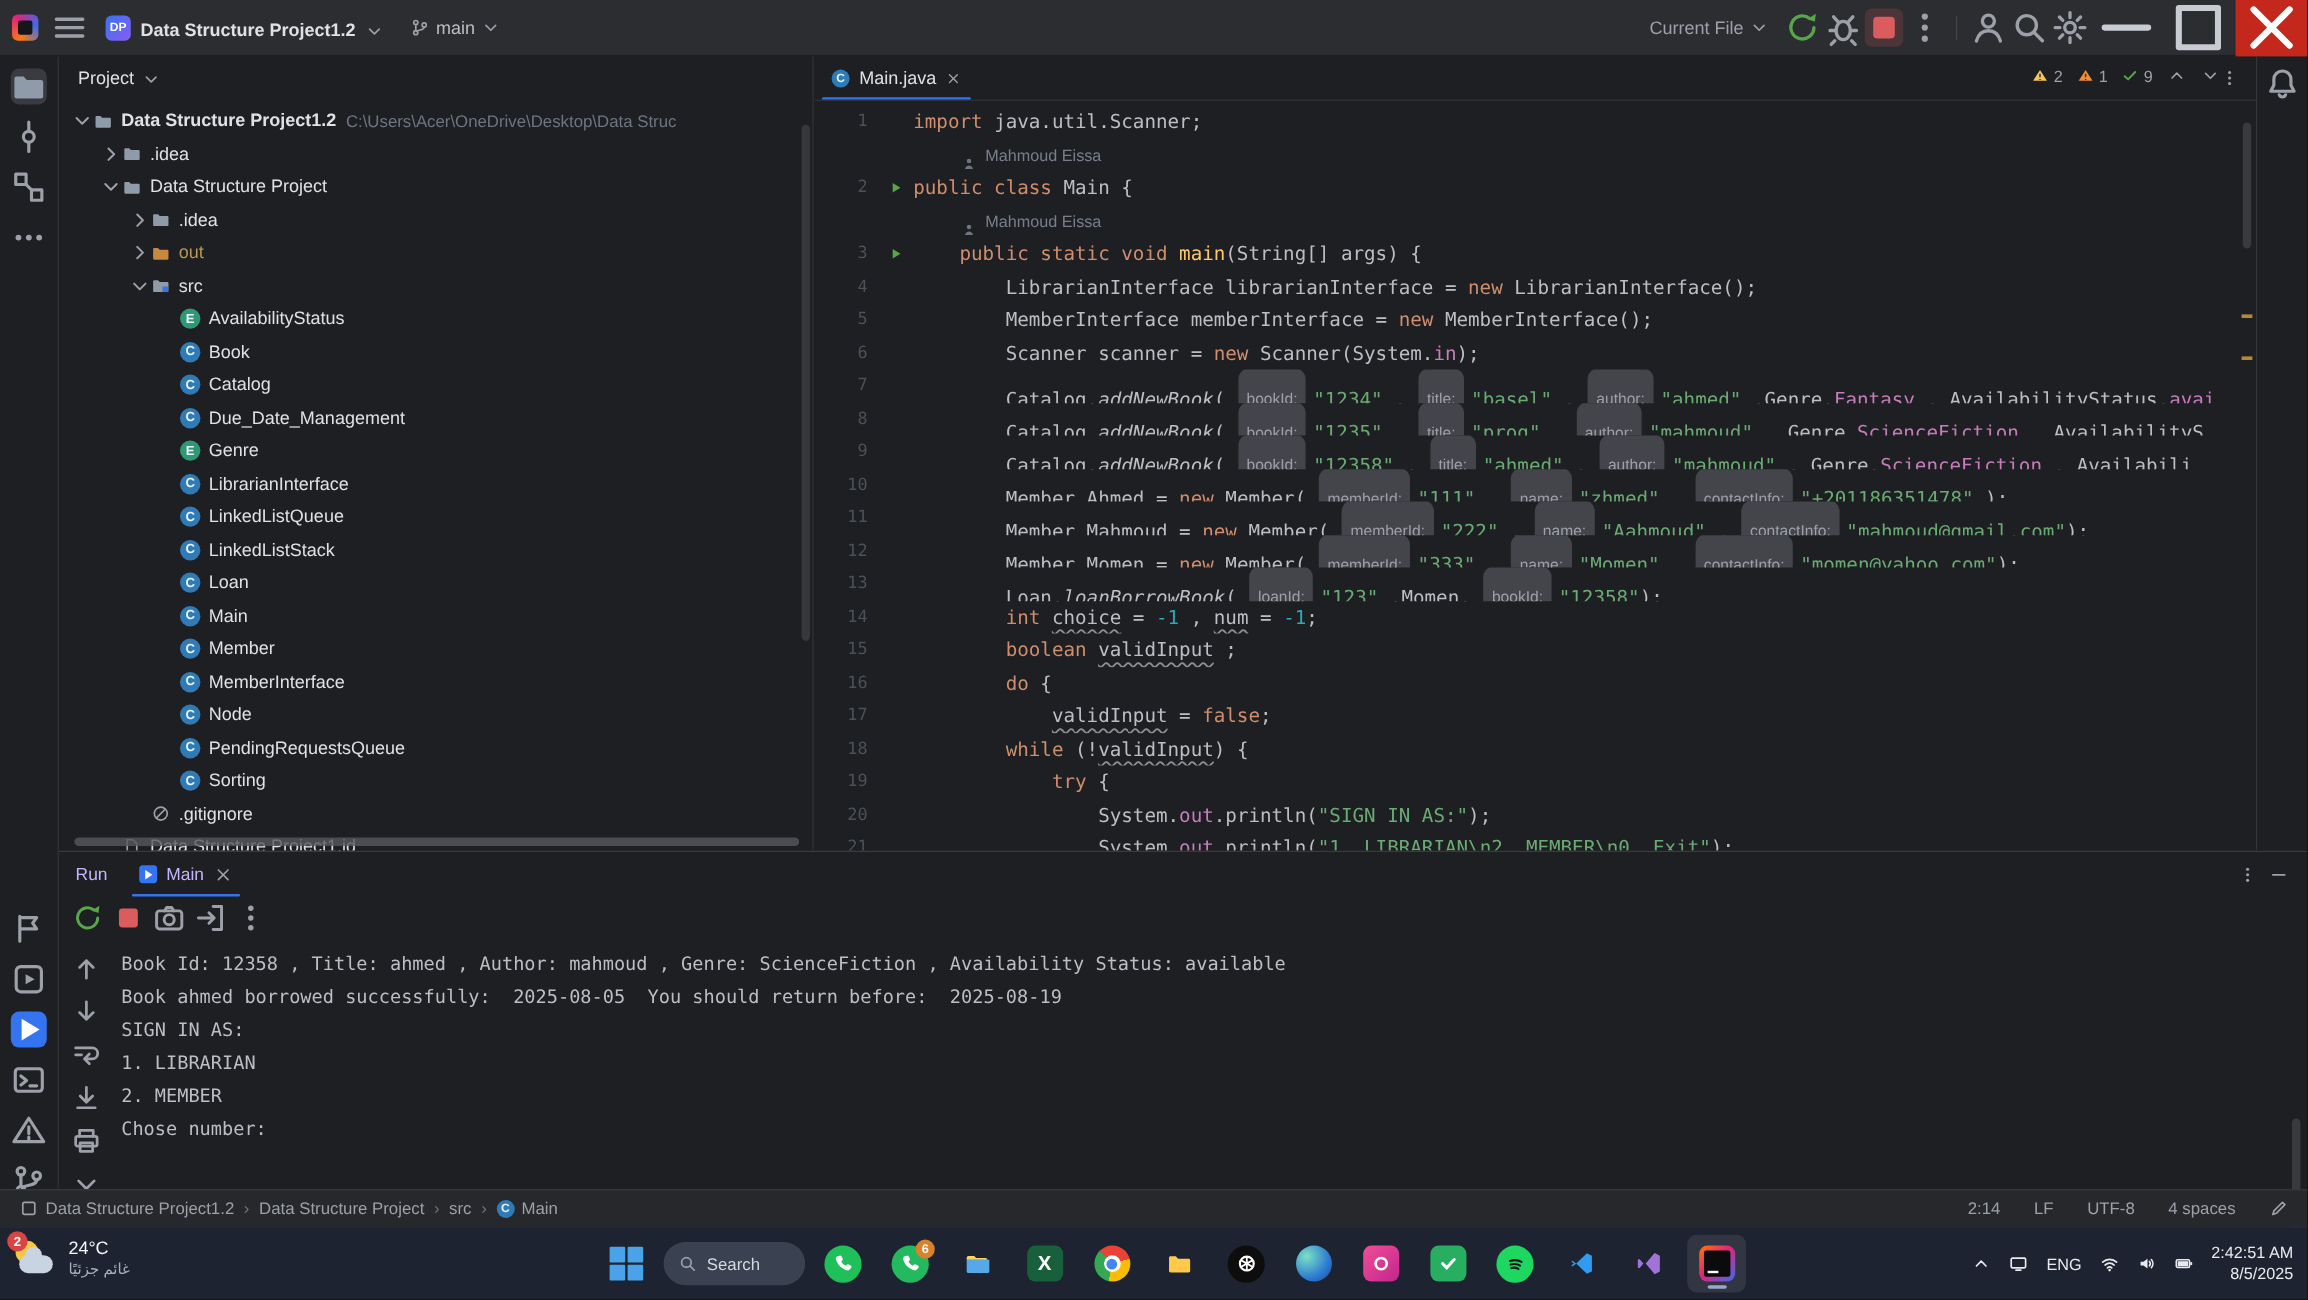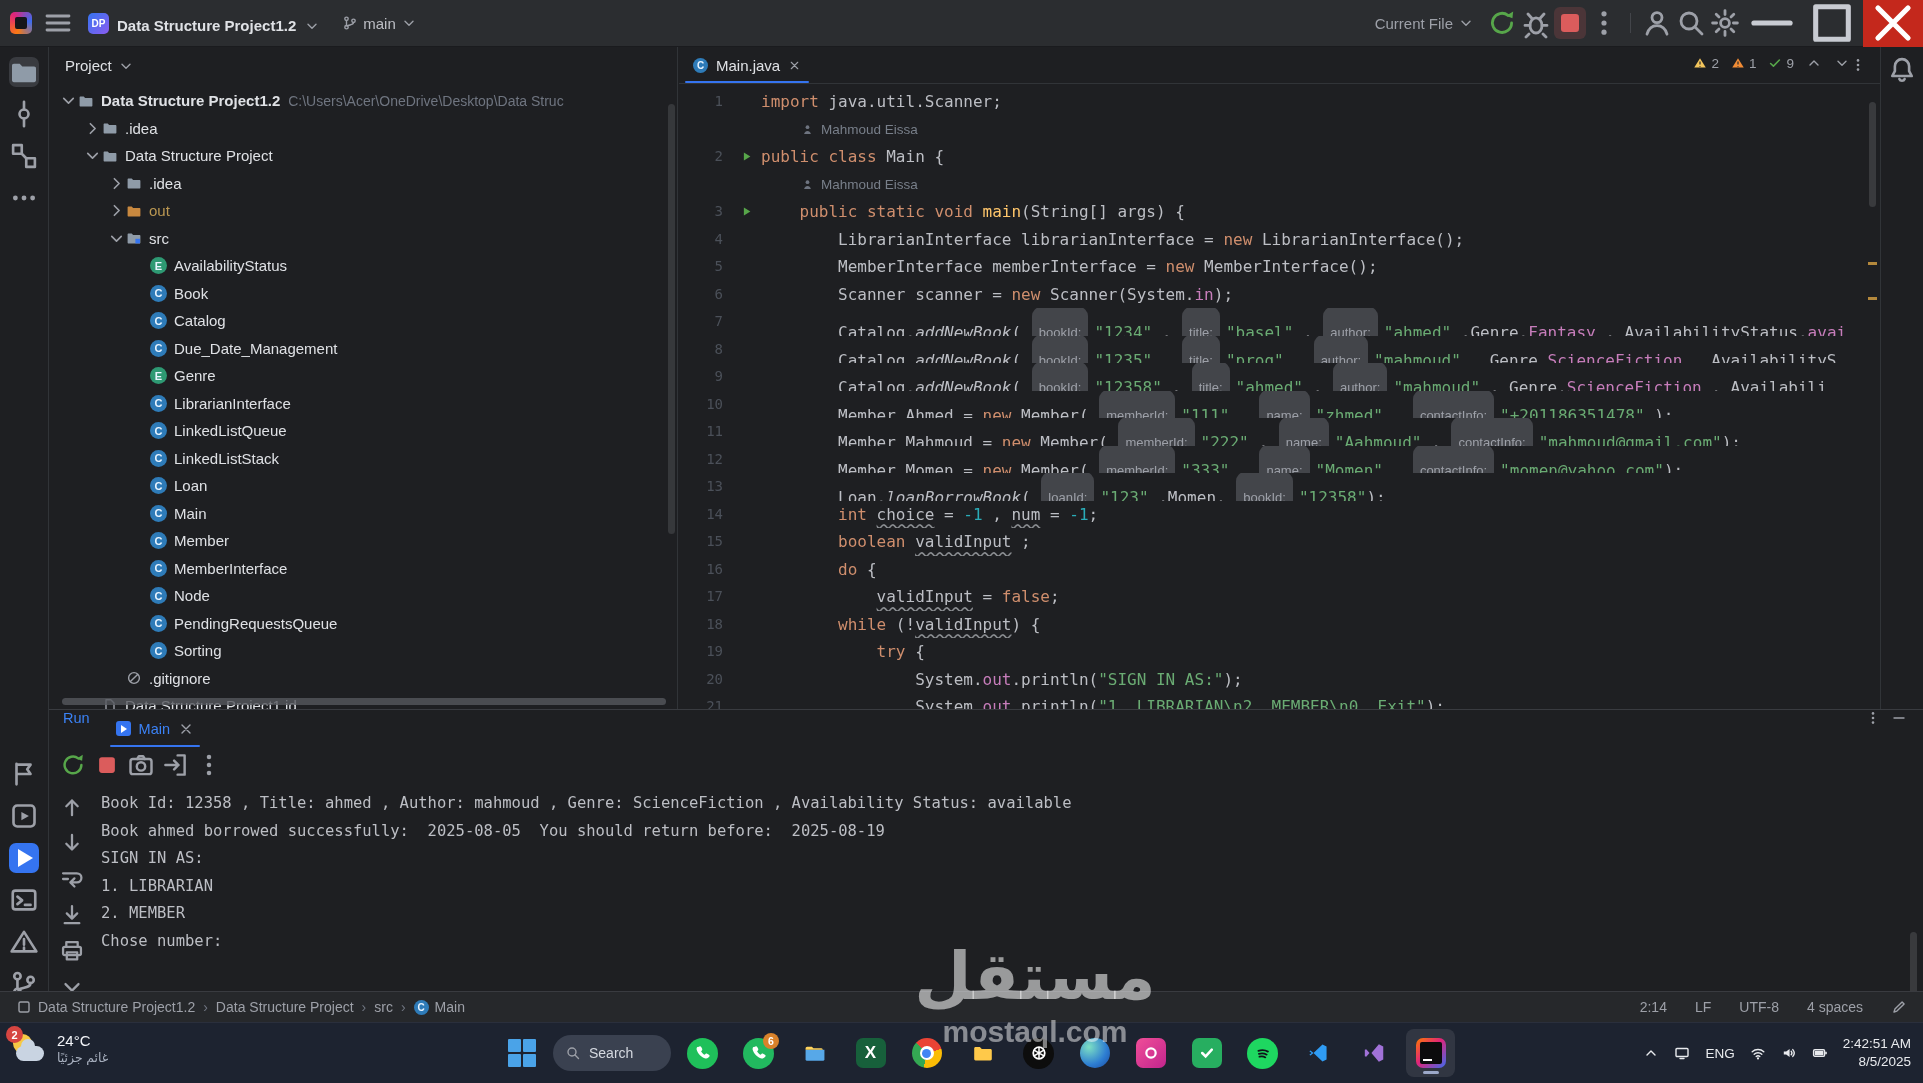--- a/index.html
+++ b/index.html
@@ -58,21 +58,21 @@
   .tab{display:flex;align-items:center;gap:8px;padding:0 14px;height:100%;position:relative;color:#DFE1E5}
   .tab::after{content:"";position:absolute;left:6px;right:6px;bottom:0;height:2px;background:#3574F0;border-radius:2px}
   .tab .svgi svg{width:13px;height:13px}
   .tab-kebab{margin-left:auto;margin-right:14px}
   .code{position:absolute;left:0;right:0;top:37px;bottom:0;overflow:hidden;font-family:"DejaVu Sans Mono","Liberation Mono",monospace;font-size:16px;padding-top:4px}
   .crow{display:flex;height:27.5px;line-height:27.5px;white-space:pre}
   .lnum{width:52px;flex:none;text-align:right;color:#4B5059;font-size:14px;padding-right:8px}
   .lrun{width:30px;flex:none;display:flex;align-items:center;justify-content:center}
   .lrun svg{width:13px;height:13px}
   .ltext{flex:1;overflow:hidden}
-  .inlay{color:#787F8A;font-family:"Liberation Sans","DejaVu Sans",sans-serif;font-size:13.5px;display:flex;align-items:center;gap:7px;padding-left:40px}
+  .inlay{color:#787F8A;font-family:"Liberation Sans","DejaVu Sans",sans-serif;font-size:13.5px;display:flex;align-items:flex-end;gap:7px;padding-left:40px}
   .inlay svg{width:13px;height:13px}
   .tk-k{color:#CF8E6D}
   .tk-p{color:#BCBEC4}
   .tk-s{color:#6AAB73}
   .tk-d{color:#2AACB8}
   .tk-c{color:#C77DBB;}
   .tk-m{color:#BCBEC4;font-style:italic}
   .tk-f{color:#FFC66B}
   .tk-u{text-decoration-line:underline;text-decoration-style:wavy;text-decoration-color:#8A8D91;text-underline-offset:4px}
   .tk-h{display:inline-block;background:#43454A;color:#9DA0A8;border-radius:9px;padding:16px 7px;margin:0 6px 0 1px;font-size:13px;line-height:19px;font-family:"Liberation Sans",sans-serif;position:relative;top:-1px}
@@ -81,21 +81,21 @@
   .insp-chip svg{width:14px;height:14px}
   .ed-scroll{position:absolute;right:4px;top:55px;width:7px;height:105px;background:#4B4D50;border-radius:4px;opacity:.6}
   .ed-mark{position:absolute;right:3px;width:9px;height:3px;background:#D9A343;opacity:.8}
 
   
   .rstripe{position:absolute;right:0;top:47px;width:43px;height:662px;background:#1E1F22;border-left:1px solid #313438;display:flex;justify-content:center}
   .rstripe .stripe-btn{margin-top:8px}
 
   
   .runpanel{position:absolute;left:49px;top:709px;right:0;height:282px;background:#1E1F22;border-top:1px solid #393B40}
-  .runtabs{height:37px;display:flex;align-items:flex-start;padding-left:14px;gap:16px;color:#3b82f6;font-size:14.5px}
+  .runtabs{height:37px;display:flex;align-items:center;padding-left:14px;gap:16px;color:#c4b5fd;font-size:14.5px}
   .runtab{display:flex;align-items:center;gap:8px;height:100%;padding:0 10px;position:relative}
   .runtab::after{content:"";position:absolute;left:4px;right:4px;bottom:0;height:2px;background:#3574F0;border-radius:2px}
   .runtab-ic{width:15px;height:15px;border-radius:3px;background:#3574F0;display:inline-flex;align-items:center;justify-content:center}
   .runtab-ic i{display:block;width:0;height:0;border-left:6px solid #fff;border-top:4px solid transparent;border-bottom:4px solid transparent;margin-left:2px}
   .runtabs-right{margin-left:auto;display:flex;align-items:center;gap:10px;margin-right:16px}
   .runtools{height:35px;display:flex;align-items:center;gap:6px;padding-left:10px}
   .rt-btn{width:28px;height:28px;border-radius:6px;display:flex;align-items:center;justify-content:center;color:#9DA0A8}
   .console{position:absolute;left:0;right:0;top:72px;bottom:0}
   .vtools{position:absolute;left:10px;top:12px;display:flex;flex-direction:column;gap:10px;align-items:center}
   .vt-btn{width:26px;height:26px;border-radius:6px;display:flex;align-items:center;justify-content:center;color:#9DA0A8}
@@ -917,18 +917,14 @@
             <rect x="2.8" y="6" width="8.6" height="4" fill="currentColor"></rect>
           </svg>
         </span>
       <span class="clock">
         <span>2:42:51 AM</span>
         <span>8/5/2025</span>
       </span>
     </div>
   </div>
 
-  <div class="watermark">
-    <div class="wm-ar">مستقل</div>
-    <div class="wm-en">mostaql.com</div>
-  </div>
 
 </div>
 
 </body></html>

